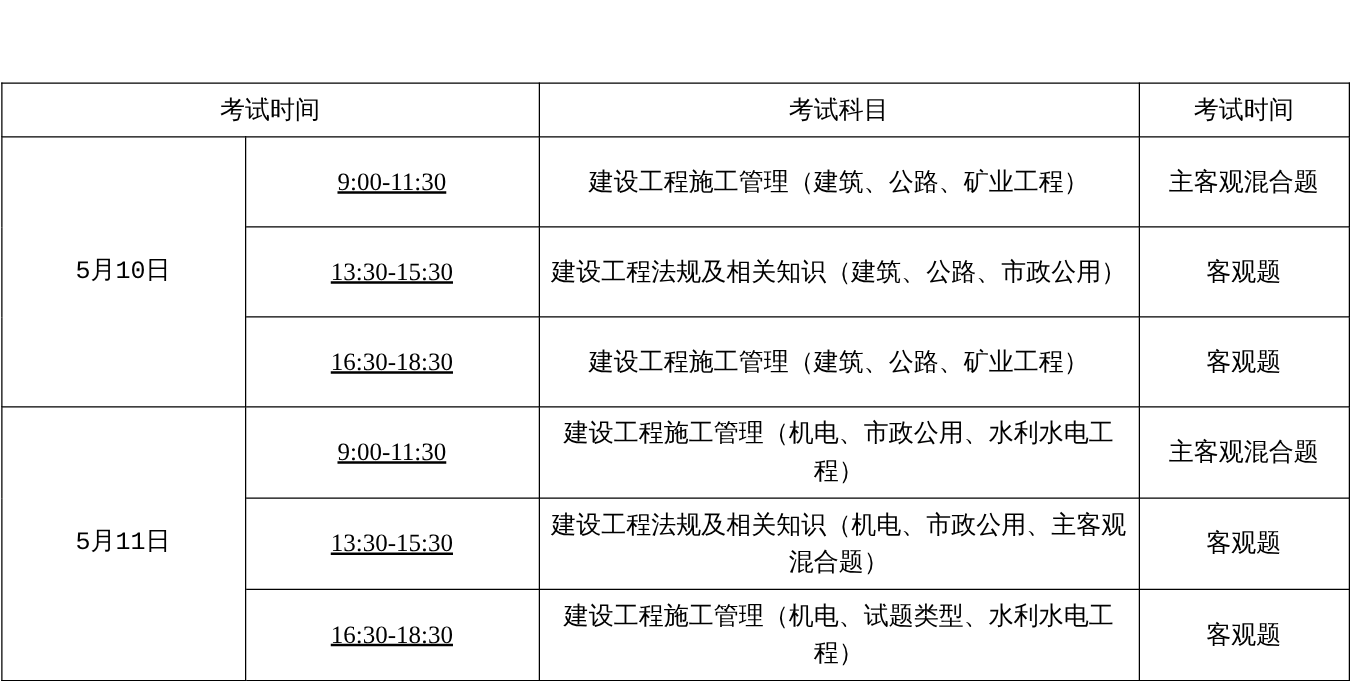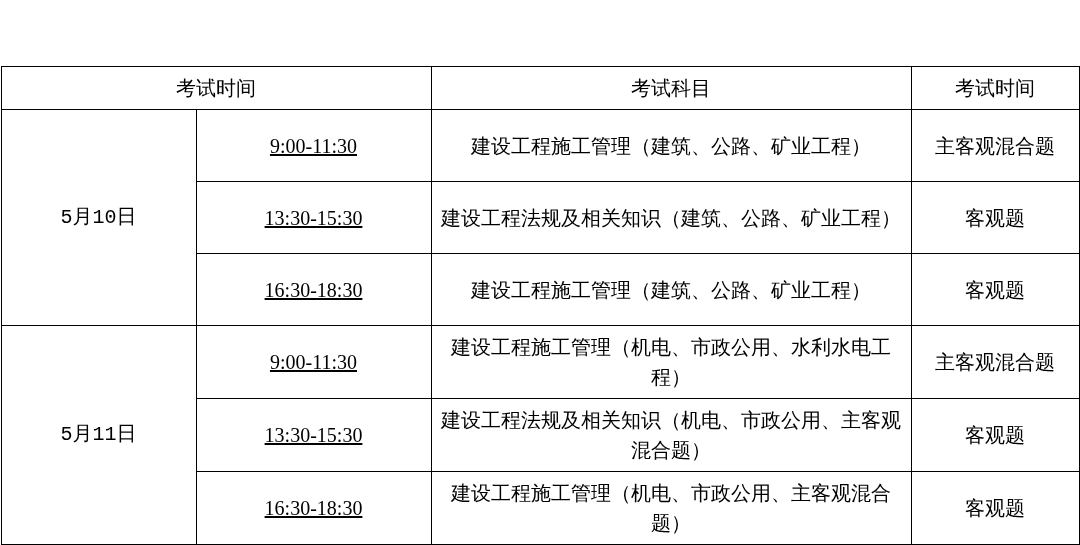--- a/index.html
+++ b/index.html
@@ -78,21 +78,21 @@
     <tbody>
 
       <tr class="row-h">
         <td class="date-cell" rowspan="3">5月10日</td>
         <td class="time-cell">9:00-11:30</td>
         <td class="subject-cell">建设工程施工管理（建筑、公路、矿业工程）</td>
         <td class="type-cell">主客观混合题</td>
       </tr>
       <tr class="row-h">
         <td class="time-cell">13:30-15:30</td>
-        <td class="subject-cell">建设工程法规及相关知识（建筑、公路、矿业工程）</td>
+        <td class="subject-cell">建设工程法规及相关知识（建筑、公路、市政公用）</td>
         <td class="type-cell">客观题</td>
       </tr>
       <tr class="row-h">
         <td class="time-cell">16:30-18:30</td>
         <td class="subject-cell">建设工程施工管理（建筑、公路、矿业工程）</td>
         <td class="type-cell">客观题</td>
       </tr>
 
       <tr class="row-h">
         <td class="date-cell" rowspan="3">5月11日</td>
@@ -100,18 +100,18 @@
         <td class="subject-cell">建设工程施工管理（机电、市政公用、水利水电工程）</td>
         <td class="type-cell">主客观混合题</td>
       </tr>
       <tr class="row-h">
         <td class="time-cell">13:30-15:30</td>
         <td class="subject-cell">建设工程法规及相关知识（机电、市政公用、主客观混合题）</td>
         <td class="type-cell">客观题</td>
       </tr>
       <tr class="row-h">
         <td class="time-cell">16:30-18:30</td>
-        <td class="subject-cell">建设工程施工管理（机电、市政公用、主客观混合题）</td>
+        <td class="subject-cell">建设工程施工管理（机电、试题类型、水利水电工程）</td>
         <td class="type-cell">客观题</td>
       </tr>
     </tbody>
   </table>
 </div>
 
 </body></html>

